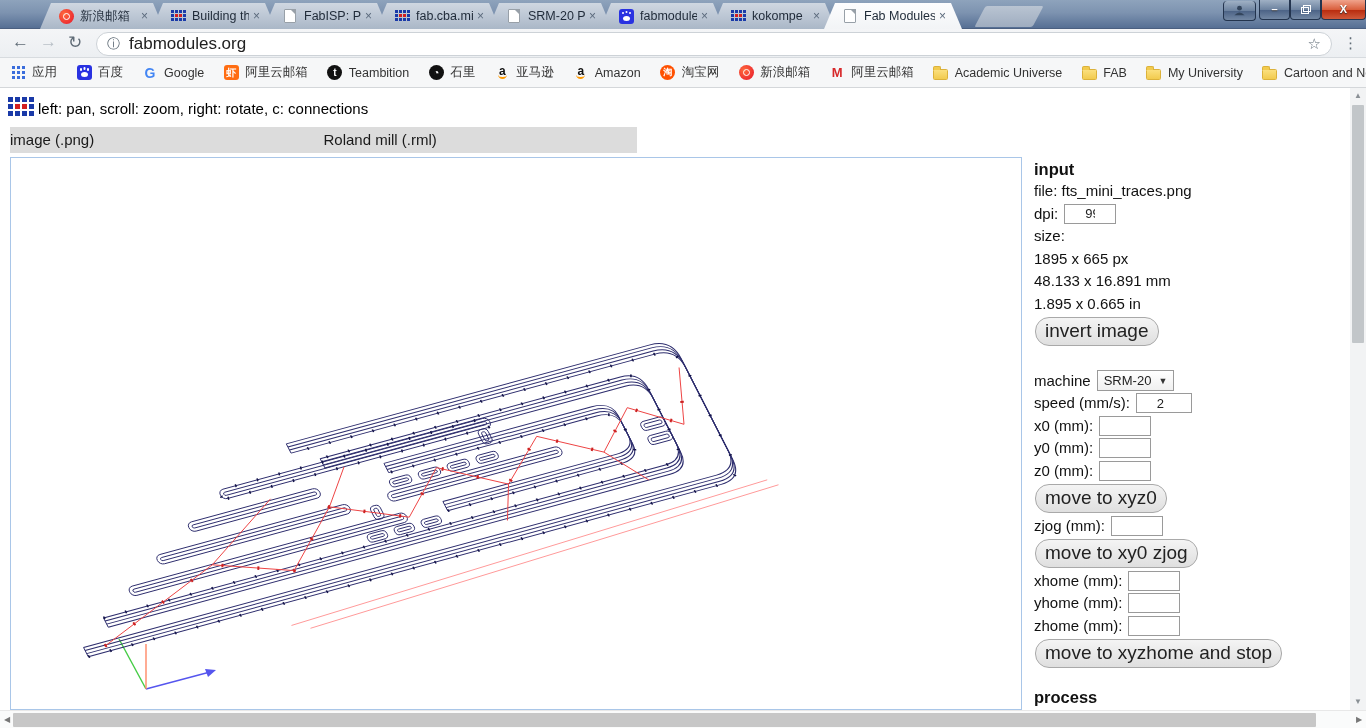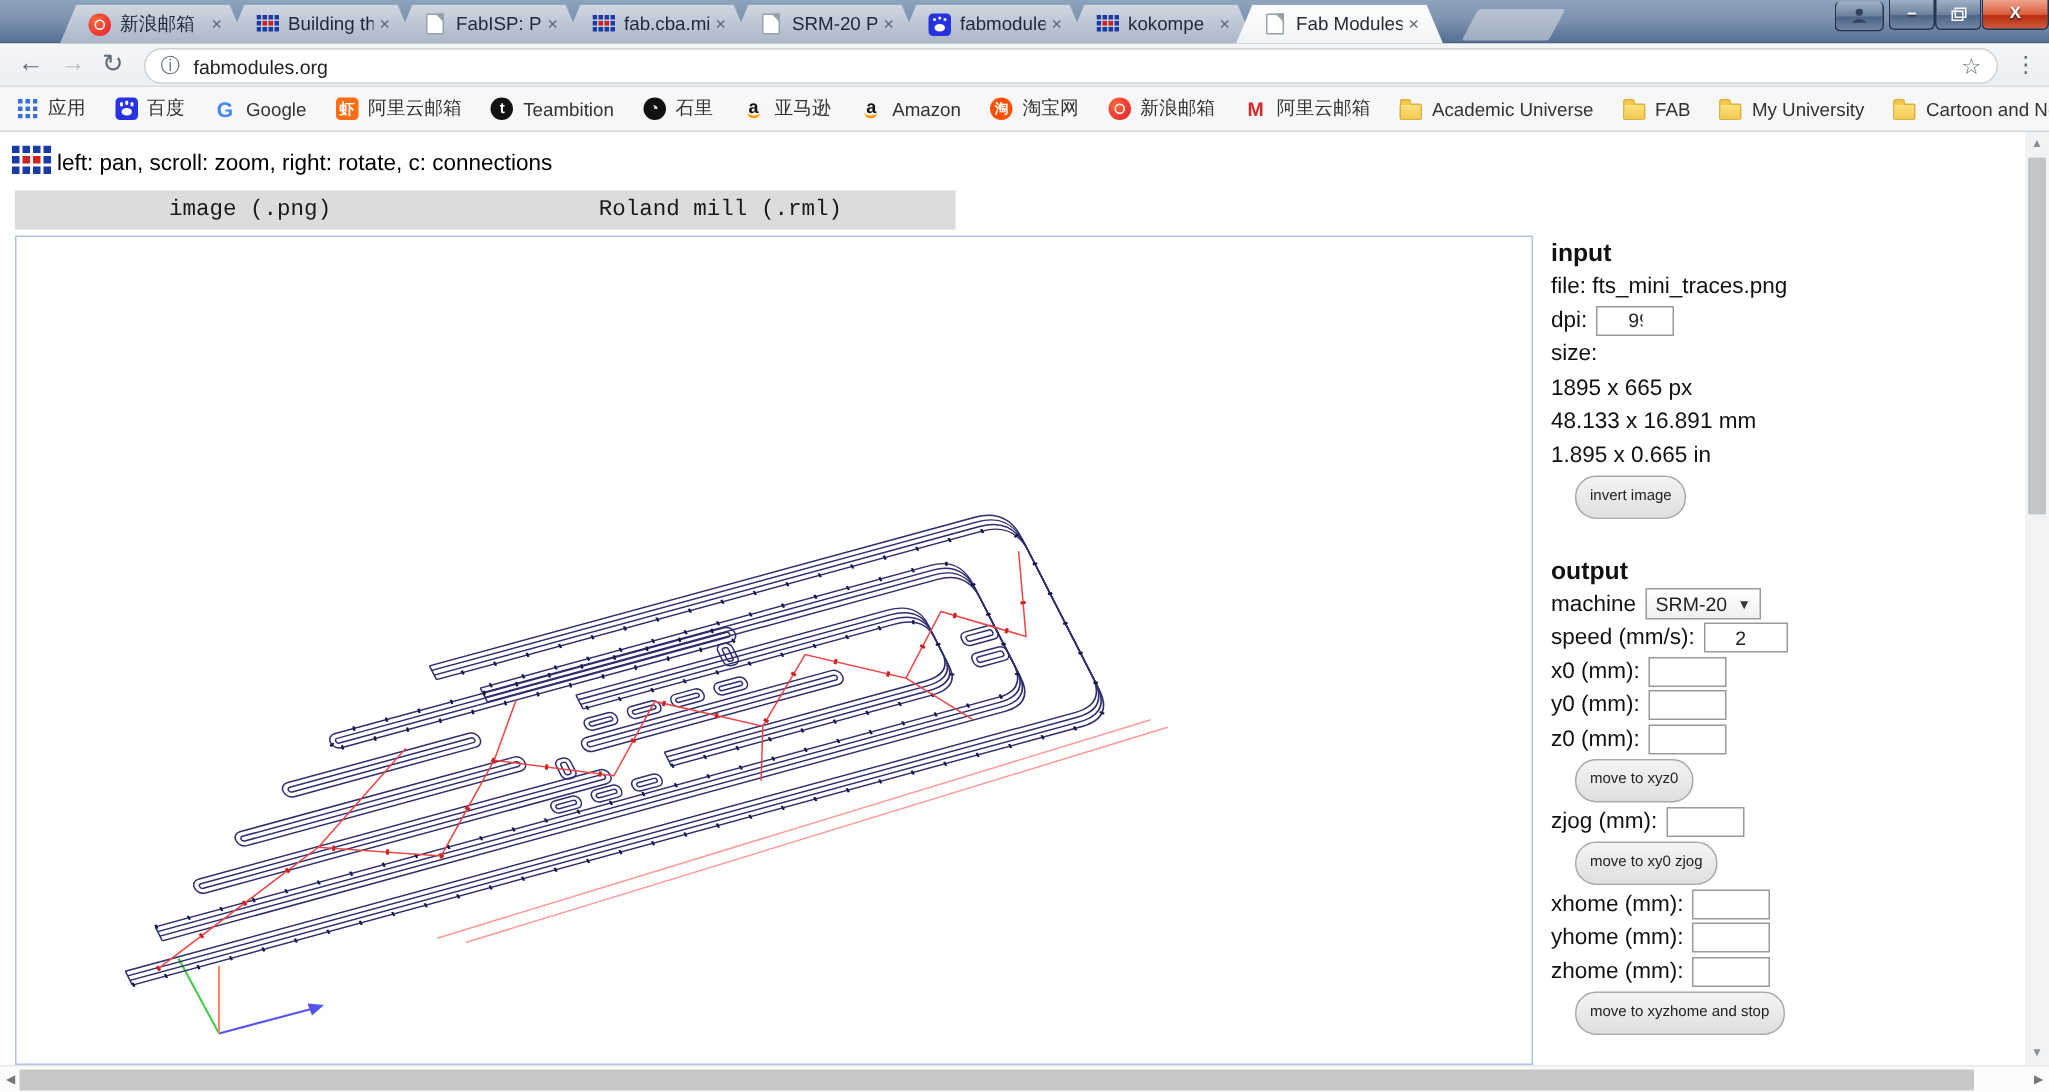--- a/index.html
+++ b/index.html
@@ -29,21 +29,21 @@
   .maxicon .r2 { position:absolute; left:0; bottom:0; width:8px; height:7px; border:1.5px solid #fff; background:transparent; }
   .person { width:13px; height:13px; }
 
   .toolbar { position:absolute; left:0; top:29px; width:1366px; height:29px;
     background:linear-gradient(180deg,#f4f5f7,#eceff2); border-bottom:1px solid #d7dbdf; }
   .navglyph { position:absolute; top:3px; font-size:17px; color:#5f6b76; }
   .navglyph.dis { color:#b9c0c7; }
   .urlbox { position:absolute; left:96px; top:3px; width:1236px; height:24px; background:#fff;
     border:1px solid #cdd2d7; border-radius:13px; display:flex; align-items:center; padding:0 10px; }
   .urlbox .info { color:#5f6b76; font-size:13px; }
-  .urlbox .url { font-size:13px; color:#222; margin-left:9px; flex:1; }
+  .urlbox .url { font-size:17px; color:#222; margin-left:9px; flex:1; }
   .urlbox .star { color:#5f6b76; font-size:15px; }
   .menu3 { position:absolute; right:8px; top:5px; color:#5f6b76; font-size:15px; letter-spacing:0; }
 
   .bookbar { position:absolute; left:0; top:58px; width:1366px; height:30px;
     background:#f6f7f8; border-bottom:1px solid #d4d7da;
     display:flex; align-items:center; padding:0 10px; gap:19px; }
   .bm { display:flex; align-items:center; gap:6px; font-size:12.5px; color:#333; white-space:nowrap;text-align:center; }
   .bm-ic { width:16px; height:16px; display:flex; align-items:center; justify-content:center; flex:0 0 auto; }
 
   
@@ -67,31 +67,31 @@
   .ic-a { font-weight:bold; font-size:12px; color:#111; border-bottom:2px solid #ff9900; border-radius:0 0 6px 6px; line-height:11px; padding:0 1px; }
   .ic-folder { width:15px; height:11px; background:linear-gradient(#fbe07e,#f2cb4e); border:1px solid #dcb23a; border-radius:1.5px; position:relative; margin-top:3px;}
   .ic-folder::before { content:""; position:absolute; left:-1px; top:-4px; width:6px; height:3px;
     background:#f2cb4e; border:1px solid #dcb23a; border-bottom:none; border-radius:2px 2px 0 0; }
 
   
   .page-hint { position:absolute; left:38px; top:100px; font-size:15px; color:#000; }
   .fabicon { position:absolute; left:8px; top:97px; }
   .modebar { position:absolute; left:10px; top:127px; width:627px; height:26px; background:#dcdcdc;
     display:flex; }
-  .modebar .mt { flex:1; text-align:center; font-size:15px; color:#1a1a1a; line-height:26px;font-family:Liberation Mono, monospace; }
+  .modebar .mt { flex:1; font-size:15px; color:#1a1a1a; line-height:26px; }
   .canvas { position:absolute; left:10px; top:157px; width:1012px; height:553px; background:#fff;
     border:1px solid #a9c6e8; }
 
   .panel { position:absolute; left:1034px; top:158px; width:300px; font-size:15px; color:#111; line-height:22.5px; }
   .panel h3 { font-size:16.5px; font-weight:bold; line-height:22px; }
   .panel .row { display:flex; align-items:center; gap:6px; height:22.5px; }
   .panel input { height:20px; border:1px solid #9a9a9a; font-size:13px; padding:1px 20px;
     font-family:"Liberation Sans",sans-serif; color:#222; background:#fff; }
   .panel .btn { display:inline-block; background:linear-gradient(180deg,#f4f4f4,#dfdfdf);
-    border:1px solid #a9a9a9; border-radius:14px; font-size:10px; color:#222; padding:2px 9px; margin:2px 16px; }
+    border:1px solid #a9a9a9; border-radius:14px; font-size:19px; color:#222; padding:2px 9px; margin:2px 1px; }
   .sel { display:inline-flex; align-items:center; gap:7px; border:1px solid #9a9a9a; background:linear-gradient(180deg,#fff,#f0f0f0);
     font-size:13px; padding:1px 6px; height:21px; color:#222; }
   .sel .car { font-size:9px; color:#333; }
   .gap { height:22px; }
 
   
   .vsb { position:absolute; right:0; top:88px; width:16px; height:622px; background:#f2f3f4; }
   .vsb .arr { position:absolute; left:0; width:16px; height:16px; color:#8a9095; font-size:8px; text-align:center; line-height:16px; }
   .vsb .thumb { position:absolute; left:2px; top:17px; width:12px; height:238px; background:#c2c6c9; border-radius:1px; }
   .hsb { position:absolute; left:0; top:710px; width:1366px; height:18px; background:#fafbfb; border-top:1px solid #e8e8e8;}
@@ -464,21 +464,20 @@
     <span>dpi:</span>
     <input style="width: 52px;" value="999.998">
   </div>
   <div>size:</div>
   <div>1895 x 665 px</div>
   <div>48.133 x 16.891 mm</div>
   <div>1.895 x 0.665 in</div>
   <span class="btn">invert image</span>
 
   <div class="gap"></div>
-  <h3>output</h3>
   <div class="row">
     <span>machine</span>
     <span class="sel">
       <span>SRM-20</span>
       <span class="car">▼</span>
     </span>
   </div>
   <div class="row">
     <span>speed (mm/s):</span>
     <input style="width: 56px;" value="2">

